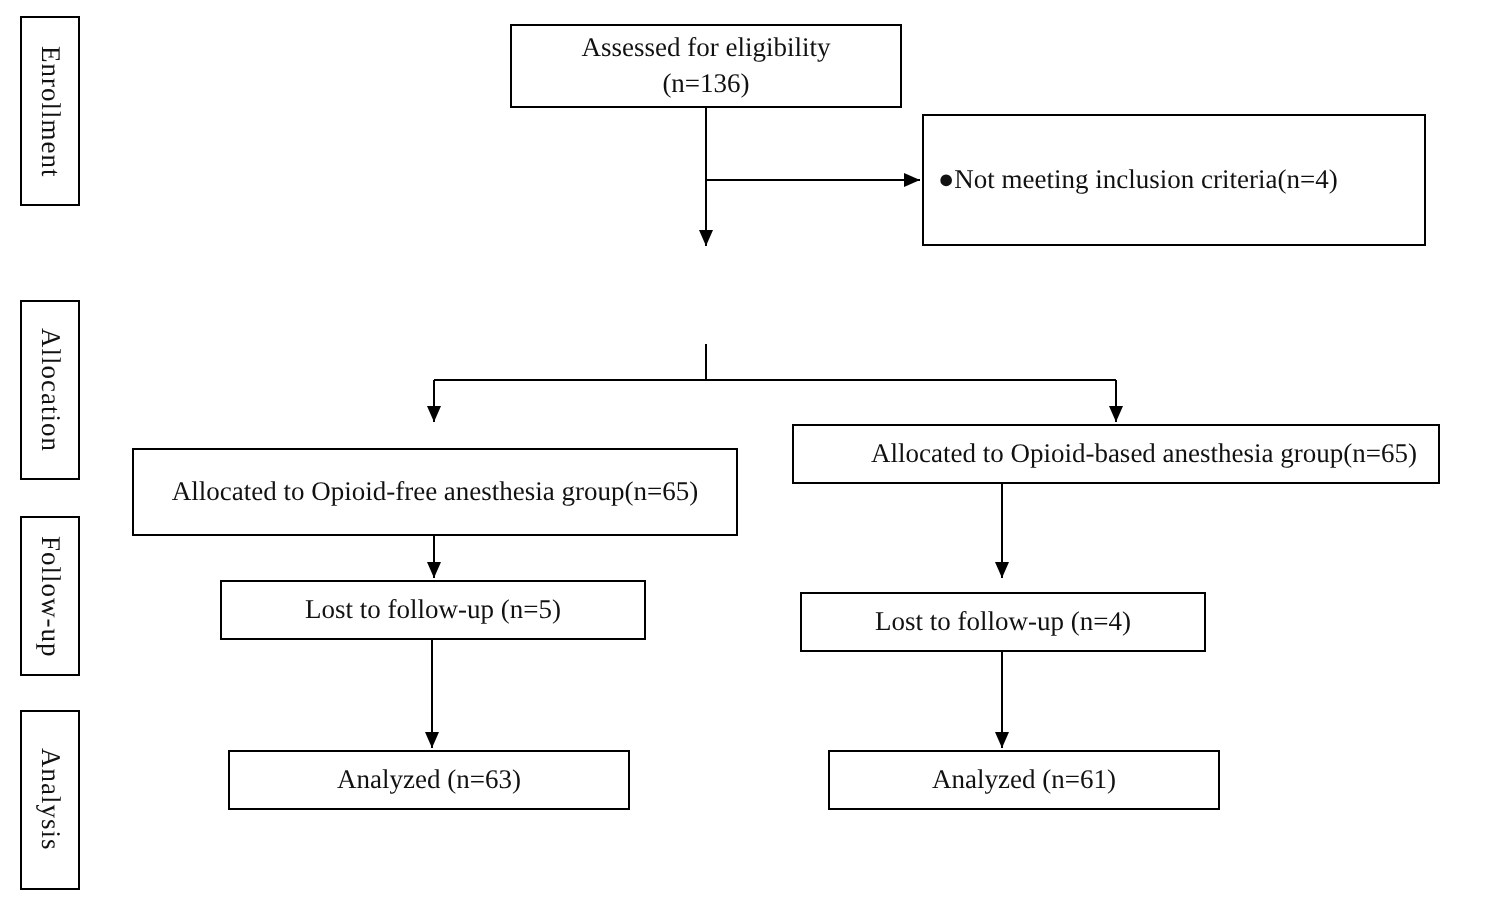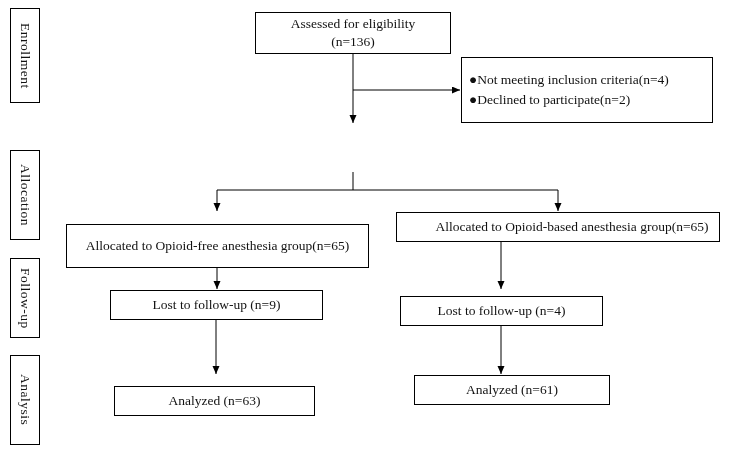--- a/index.html
+++ b/index.html
@@ -104,41 +104,40 @@
     <span class="vtext">Analysis</span>
   </div>
 
   <div class="box" style="left:255px; top:12px; width:196px; height:42px;">
     <div>Assessed for eligibility</div>
     <div>(n=136)</div>
   </div>
 
   <div class="box left-align" style="left:461px; top:57px; width:252px; height:66px;">
     <div>●Not meeting inclusion criteria(n=4)</div>
-    <div>●Declined to participate(n=2)</div>
   </div>
 
 
   <div class="box" style="left:66px; top:224px; width:303px; height:44px;">
     <div>Allocated to Opioid-free anesthesia group(n=65)</div>
   </div>
 
   <div class="box" style="left:396px; top:212px; width:324px; height:30px;padding-left:28px;">
     <div>Allocated to Opioid-based anesthesia group(n=65)</div>
   </div>
 
   <div class="box" style="left:110px; top:290px; width:213px; height:30px;">
-    <div>Lost to follow-up (n=9)</div>
+    <div>Lost to follow-up (n=5)</div>
   </div>
 
   <div class="box" style="left:400px; top:296px; width:203px; height:30px;">
     <div>Lost to follow-up (n=4)</div>
   </div>
 
-  <div class="box" style="left:114px; top:386px; width:201px; height:30px;">
+  <div class="box" style="left:114px; top:375px; width:201px; height:30px;">
     <div>Analyzed (n=63)</div>
   </div>
 
   <div class="box" style="left:414px; top:375px; width:196px; height:30px;">
     <div>Analyzed (n=61)</div>
   </div>
 
 </div>
 
 </body></html>

